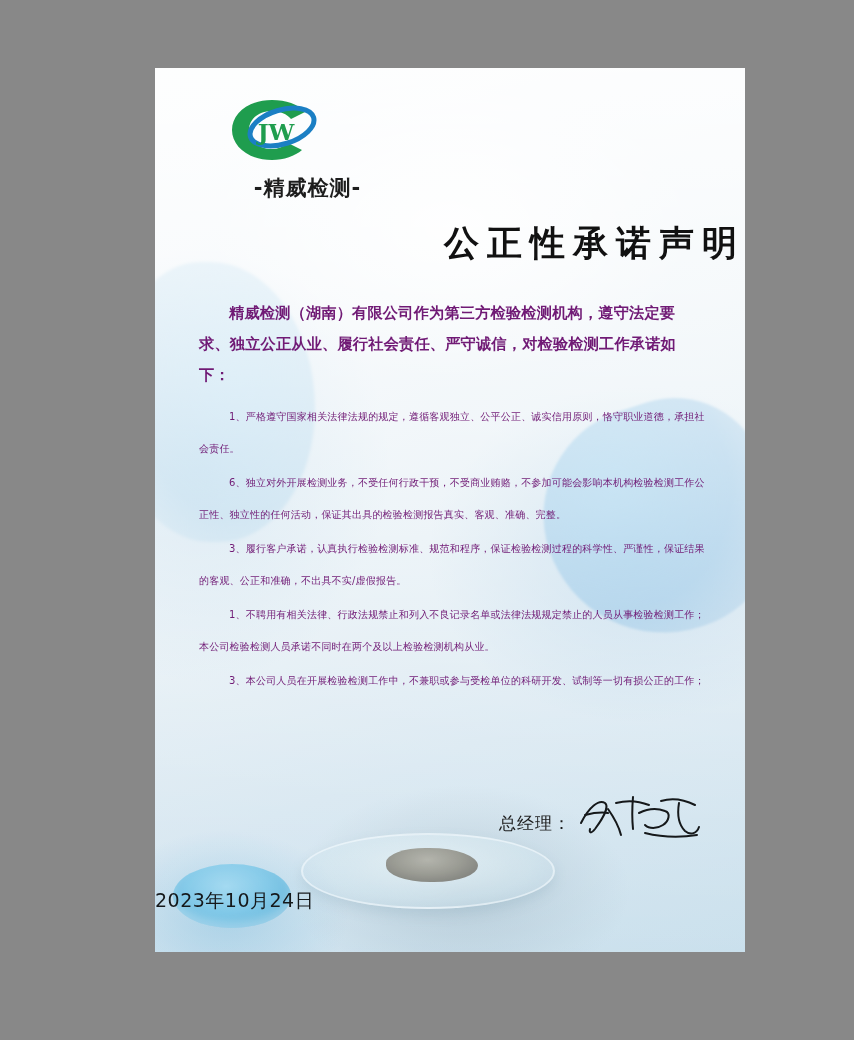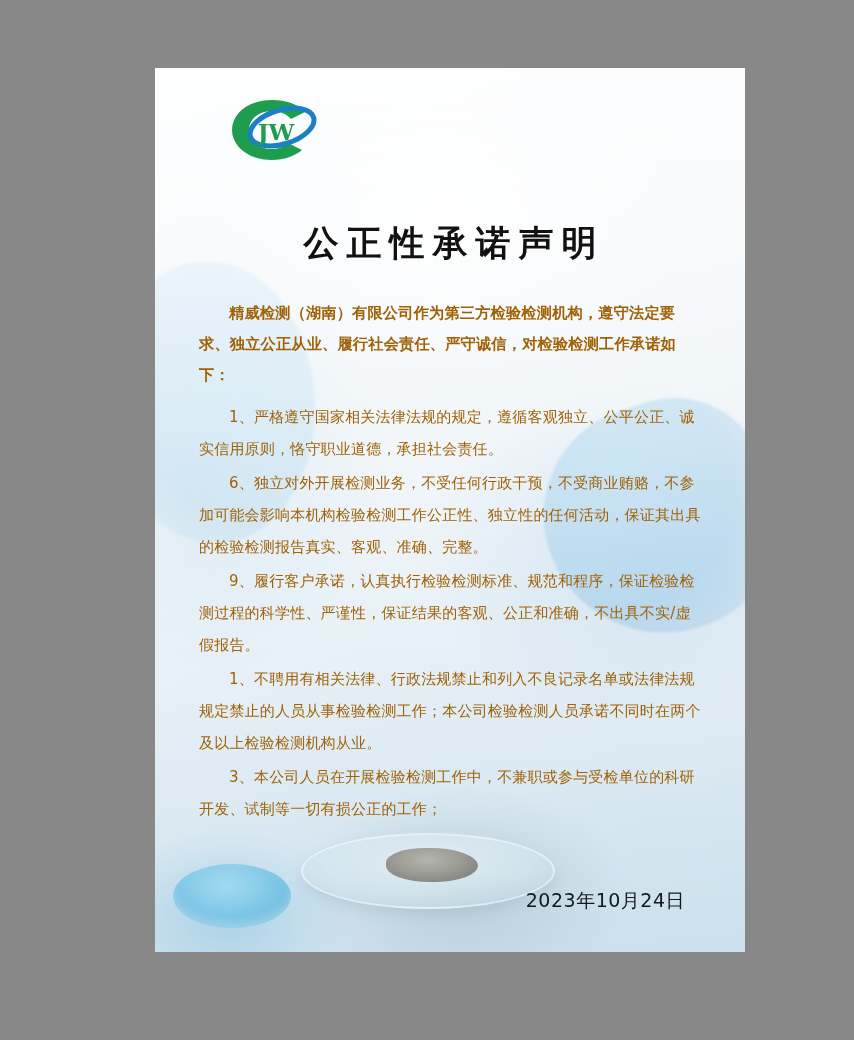--- a/index.html
+++ b/index.html
@@ -131,47 +131,47 @@
     letter-spacing: 1px;
     color: #1d1d1d;
     white-space: nowrap;
   }
 
   .doc-title {
     position: absolute;
     left: 0;
     right: 0;
     top: 152px;
-    text-align: center;
+    text-align: right;
     font-family: "DejaVu Serif", serif;
     font-weight: bold;
     font-size: 35px;
     letter-spacing: 8px;
     color: #111111;
     text-indent: 8px;
   }
 
   .body-text {
     position: absolute;
     left: 44px;
     right: 40px;
     top: 215px;
-    color: #a16207;
+    color: #701a75;
     font-family: "DejaVu Sans", sans-serif;
   }
   .lead {
     font-size: 15.2px;
     font-weight: bold;
     line-height: 31px;
     text-indent: 30px;
     letter-spacing: 0.2px;
     margin-bottom: 10px;
   }
   .para {
-    font-size: 15px;
+    font-size: 10px;
     line-height: 32px;
     text-indent: 30px;
     letter-spacing: 0.2px;
     margin: 0 0 2px 0;
   }
 
   .signature-row {
     position: absolute;
     left: 44px;
     right: 40px;
@@ -192,21 +192,21 @@
     height: 54px;
     margin-left: 4px;
     margin-top: -14px;
   }
 
   .doc-date {
     position: absolute;
     left: 0;
     right: 60px;
     top: 820px;
-    text-align: right;
+    text-align: left;
     font-family: "DejaVu Sans", sans-serif;
     font-size: 19px;
     color: #15181a;
     letter-spacing: 0.5px;
   }
 </style>
 </head>
 <body>
 
 <div class="page-wrap">
@@ -223,30 +223,49 @@
   <div class="content">
 
     <div class="logo-block">
       <div class="logo-mark">
         <svg width="92" height="68" viewBox="0 0 92 68" xmlns="http://www.w3.org/2000/svg">
           <path d="M46 4 C22 4 6 18 6 34 C6 50 22 64 46 64 C58 64 69 60 76 54 L62 47 C57 51 52 53 46 53 C33 53 23 45 23 34 C23 23 33 15 46 15 C54 15 61 18 65 23 L79 16 C72 8 60 4 46 4 Z" fill="#1f9d4e"></path>
           <ellipse cx="56" cy="31" rx="33" ry="17" transform="rotate(-17 56 31)" fill="none" stroke="#1b7fc4" stroke-width="5"></ellipse>
           <text x="50" y="44" font-family="DejaVu Serif, serif" font-size="23" font-weight="bold" fill="#1f9d4e" text-anchor="middle">JW</text>
         </svg>
       </div>
+      <div class="logo-name">-精威检测-</div>
     </div>
 
     <div class="doc-title">公正性承诺声明</div>
 
     <div class="body-text">
       <p class="lead">精威检测（湖南）有限公司作为第三方检验检测机构，遵守法定要求、独立公正从业、履行社会责任、严守诚信，对检验检测工作承诺如下：</p>
       <p class="para">1、严格遵守国家相关法律法规的规定，遵循客观独立、公平公正、诚实信用原则，恪守职业道德，承担社会责任。</p>
       <p class="para">6、独立对外开展检测业务，不受任何行政干预，不受商业贿赂，不参加可能会影响本机构检验检测工作公正性、独立性的任何活动，保证其出具的检验检测报告真实、客观、准确、完整。</p>
-      <p class="para">9、履行客户承诺，认真执行检验检测标准、规范和程序，保证检验检测过程的科学性、严谨性，保证结果的客观、公正和准确，不出具不实/虚假报告。</p>
+      <p class="para">3、履行客户承诺，认真执行检验检测标准、规范和程序，保证检验检测过程的科学性、严谨性，保证结果的客观、公正和准确，不出具不实/虚假报告。</p>
       <p class="para">1、不聘用有相关法律、行政法规禁止和列入不良记录名单或法律法规规定禁止的人员从事检验检测工作；本公司检验检测人员承诺不同时在两个及以上检验检测机构从业。</p>
       <p class="para">3、本公司人员在开展检验检测工作中，不兼职或参与受检单位的科研开发、试制等一切有损公正的工作；</p>
     </div>
 
+    <div class="signature-row">
+      <span class="sig-label">总经理：</span>
+      <span class="sig-mark">
+        <svg width="130" height="54" viewBox="0 0 130 54" xmlns="http://www.w3.org/2000/svg">
+          <g fill="none" stroke="#15181a" stroke-width="2" stroke-linecap="round" stroke-linejoin="round">
+            <path d="M6 34 C14 18 24 10 30 14 C35 18 26 32 20 40 C16 45 14 44 15 40"></path>
+            <path d="M10 26 C18 24 26 23 33 24"></path>
+            <path d="M33 20 C40 30 44 38 46 46"></path>
+            <path d="M41 14 C52 11 64 12 74 16"></path>
+            <path d="M58 8 C57 20 57 30 58 40"></path>
+            <path d="M64 24 C72 20 82 19 90 22 C96 24 94 32 88 36 C82 40 74 40 70 36"></path>
+            <path d="M86 12 C96 9 108 10 120 16"></path>
+            <path d="M104 14 C102 26 104 36 110 42 C116 47 122 44 124 38"></path>
+            <path d="M70 44 C86 48 104 49 122 46"></path>
+          </g>
+        </svg>
+      </span>
+    </div>
 
     <div class="doc-date">2023年10月24日</div>
 
   </div>
 </div>
 
 </body></html>

